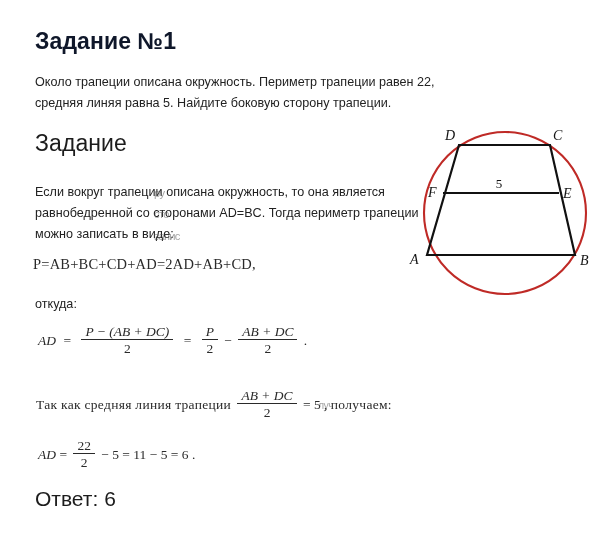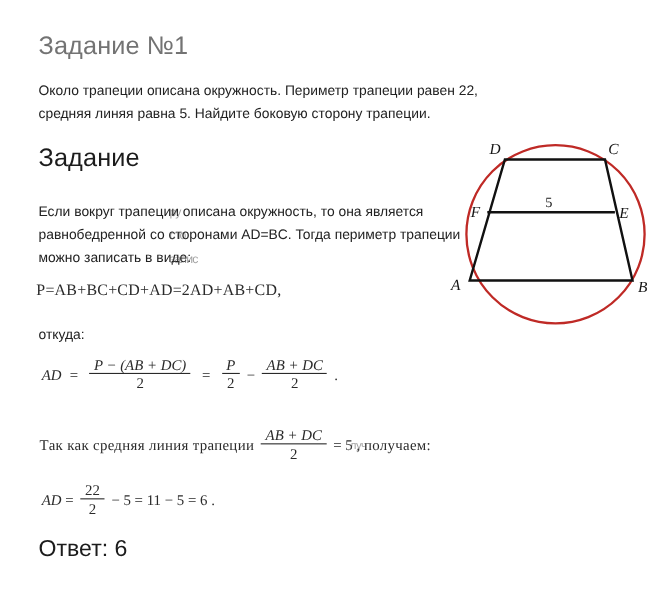--- a/index.html
+++ b/index.html
@@ -21,23 +21,23 @@
     position: absolute;
     inset: 0;
   }
 
   
   .h-task {
     position: absolute;
     left: 35px;
     top: 28px;
     font-size: 23px;
-    font-weight: 400;
+    font-weight: 700;
     letter-spacing: 0.1px;
-    color: #737373;
+    color: #0f172a;
     white-space: nowrap;
   }
   .h-solution {
     position: absolute;
     left: 35px;
     top: 130px;
     font-size: 23px;
     font-weight: 400;
     letter-spacing: 0.1px;
     color: #1c1c1c;

